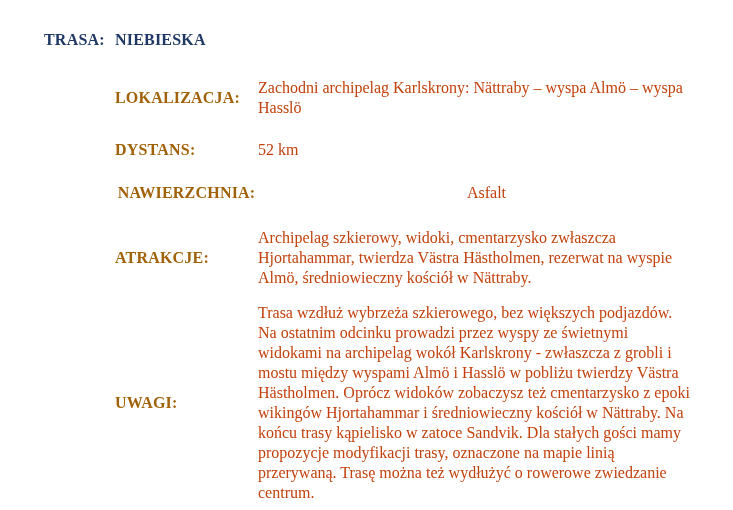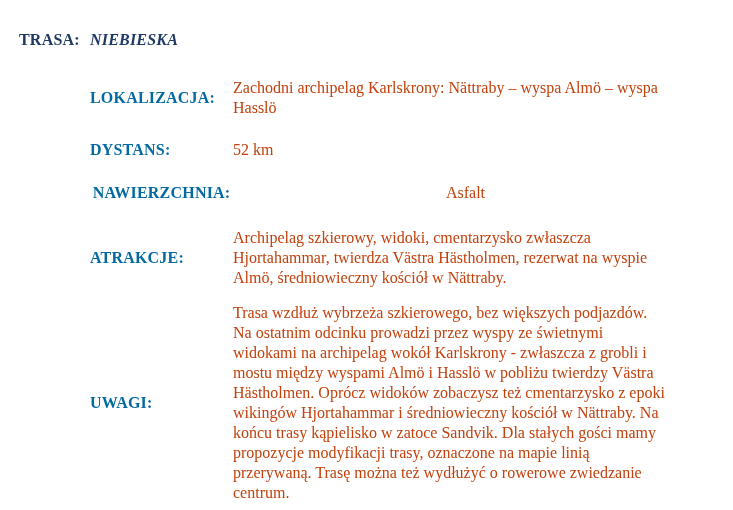--- a/index.html
+++ b/index.html
@@ -10,21 +10,21 @@
   body {
     width: 733px;
     height: 510px;
     overflow: hidden;
     font-family: "Liberation Serif", "DejaVu Serif", serif;
   }
   .doc {
     box-sizing: border-box;
     width: 733px;
     height: 442px;
-    padding: 30px 18px 0 19px;
+    padding: 30px 18px 0 44px;
     background: #ffffff;
   }
   .route-row {
     display: flex;
     align-items: baseline;
     margin-bottom: 28px;
   }
   .route-label {
     box-sizing: border-box;
     width: 71px;
@@ -34,40 +34,39 @@
     line-height: 20px;
     color: #1f3864;
     letter-spacing: 0.2px;
   }
   .route-value {
     font-weight: bold;
     font-size: 16px;
     line-height: 20px;
     color: #1f3864;
     letter-spacing: 0.2px;
-    font-style: italic;
   }
   .detail-row {
     display: flex;
     align-items: center;
     margin-left: 71px; 
   }
   .detail-row.row-lokalizacja { margin-bottom: 22px; }
   .detail-row.row-dystans      { margin-bottom: 23px; margin-top: 20px; }
   .detail-row.row-nawierzchnia { margin-bottom: 25px; text-align: center; }
   .detail-row.row-atrakcje     { margin-bottom: 15px; }
   .detail-row.row-uwagi        { margin-bottom: 0; }
   .field-label {
     box-sizing: border-box;
     width: 143px;
     flex: 0 0 143px;
     font-weight: bold;
     font-size: 16px;
     line-height: 20px;
-    color: #0369a1;
+    color: #a16207;
     letter-spacing: 0.2px;
   }
   .field-value {
     flex: 1 1 auto;
     max-width: 465px;
     font-size: 16px;
     line-height: 20px;
     color: #c2410c;
     white-space: pre-line;
   }

